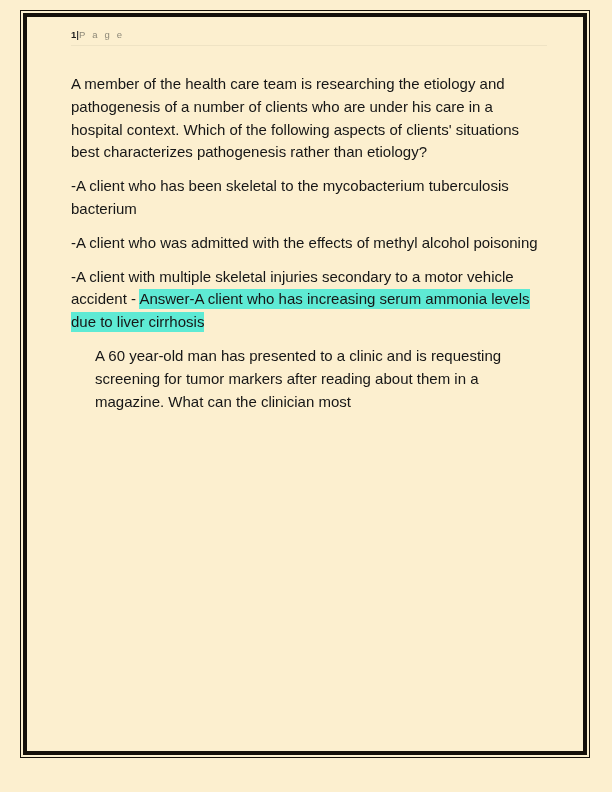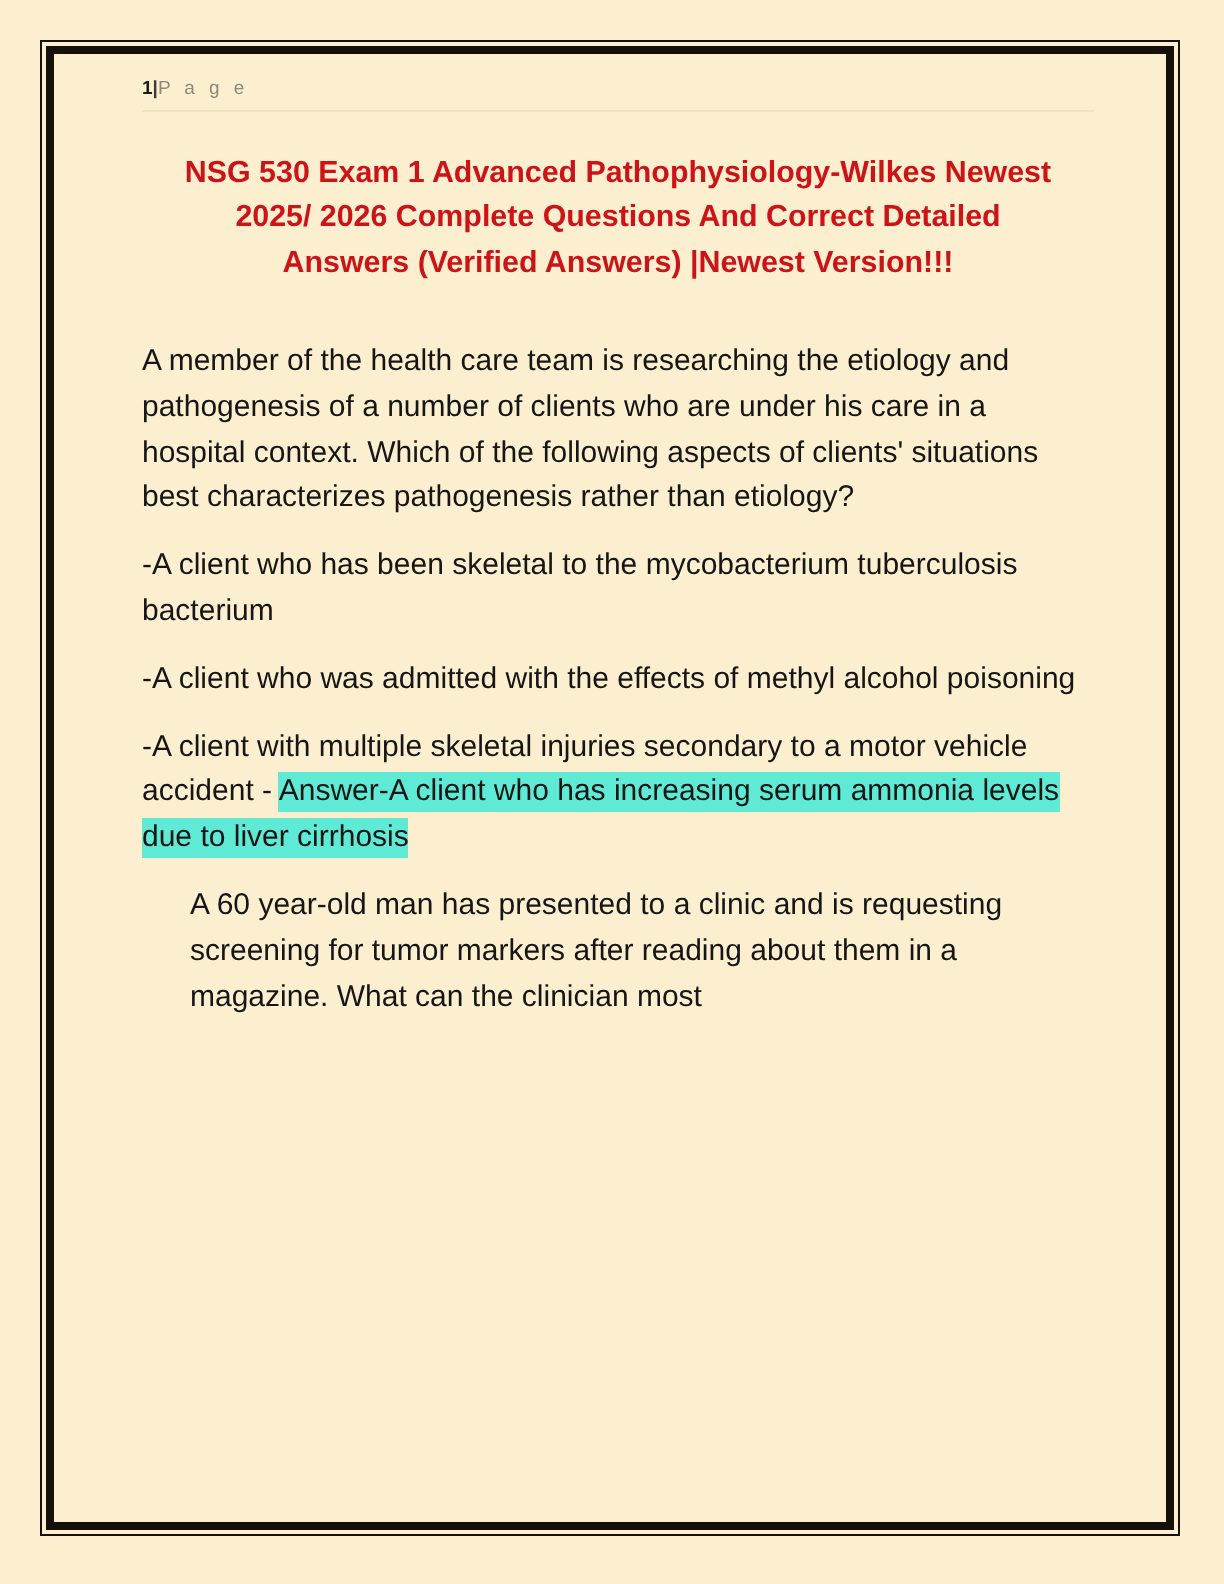--- a/index.html
+++ b/index.html
@@ -10,21 +10,21 @@
     width: 612px;
     height: 792px;
     background: #FCEFCF;
     font-family: "Liberation Sans", sans-serif;
     overflow: hidden;
   }
 
   .page-sheet {
     position: absolute;
     left: 20px;
-    top: 20px;
+    top: 10px;
     width: 570px;
     height: 748px;
     box-sizing: border-box;
     background: #FCEFCF;
     border: 1px solid #15100a;
     padding: 2px;
   }
   .page-inner {
     position: relative;
     width: 100%;
@@ -112,21 +112,20 @@
 <body>
 
 <div class="page-sheet">
   <div class="page-inner">
     <div class="content">
 
       <div class="doc-header">
         <span class="pgnum">1</span><span class="pipe">|</span><span class="pgword">P a g e</span>
       </div>
 
-      <div class="doc-title">NSG 530 Exam 1 Advanced Pathophysiology-Wilkes Newest 2025/ 2026 Complete Questions And Correct Detailed Answers (Verified Answers) |Newest Version!!!</div>
 
       <div class="body-block">
 
         <p class="para">A member of the health care team is researching the etiology and pathogenesis of a number of clients who are under his care in a hospital context. Which of the following aspects of clients' situations best characterizes pathogenesis rather than etiology?</p>
 
         <p class="para para-gap-large">-A client who has been skeletal to the mycobacterium tuberculosis bacterium</p>
 
 
         <p class="para">-A client who was admitted with the effects of methyl alcohol poisoning</p>
 

